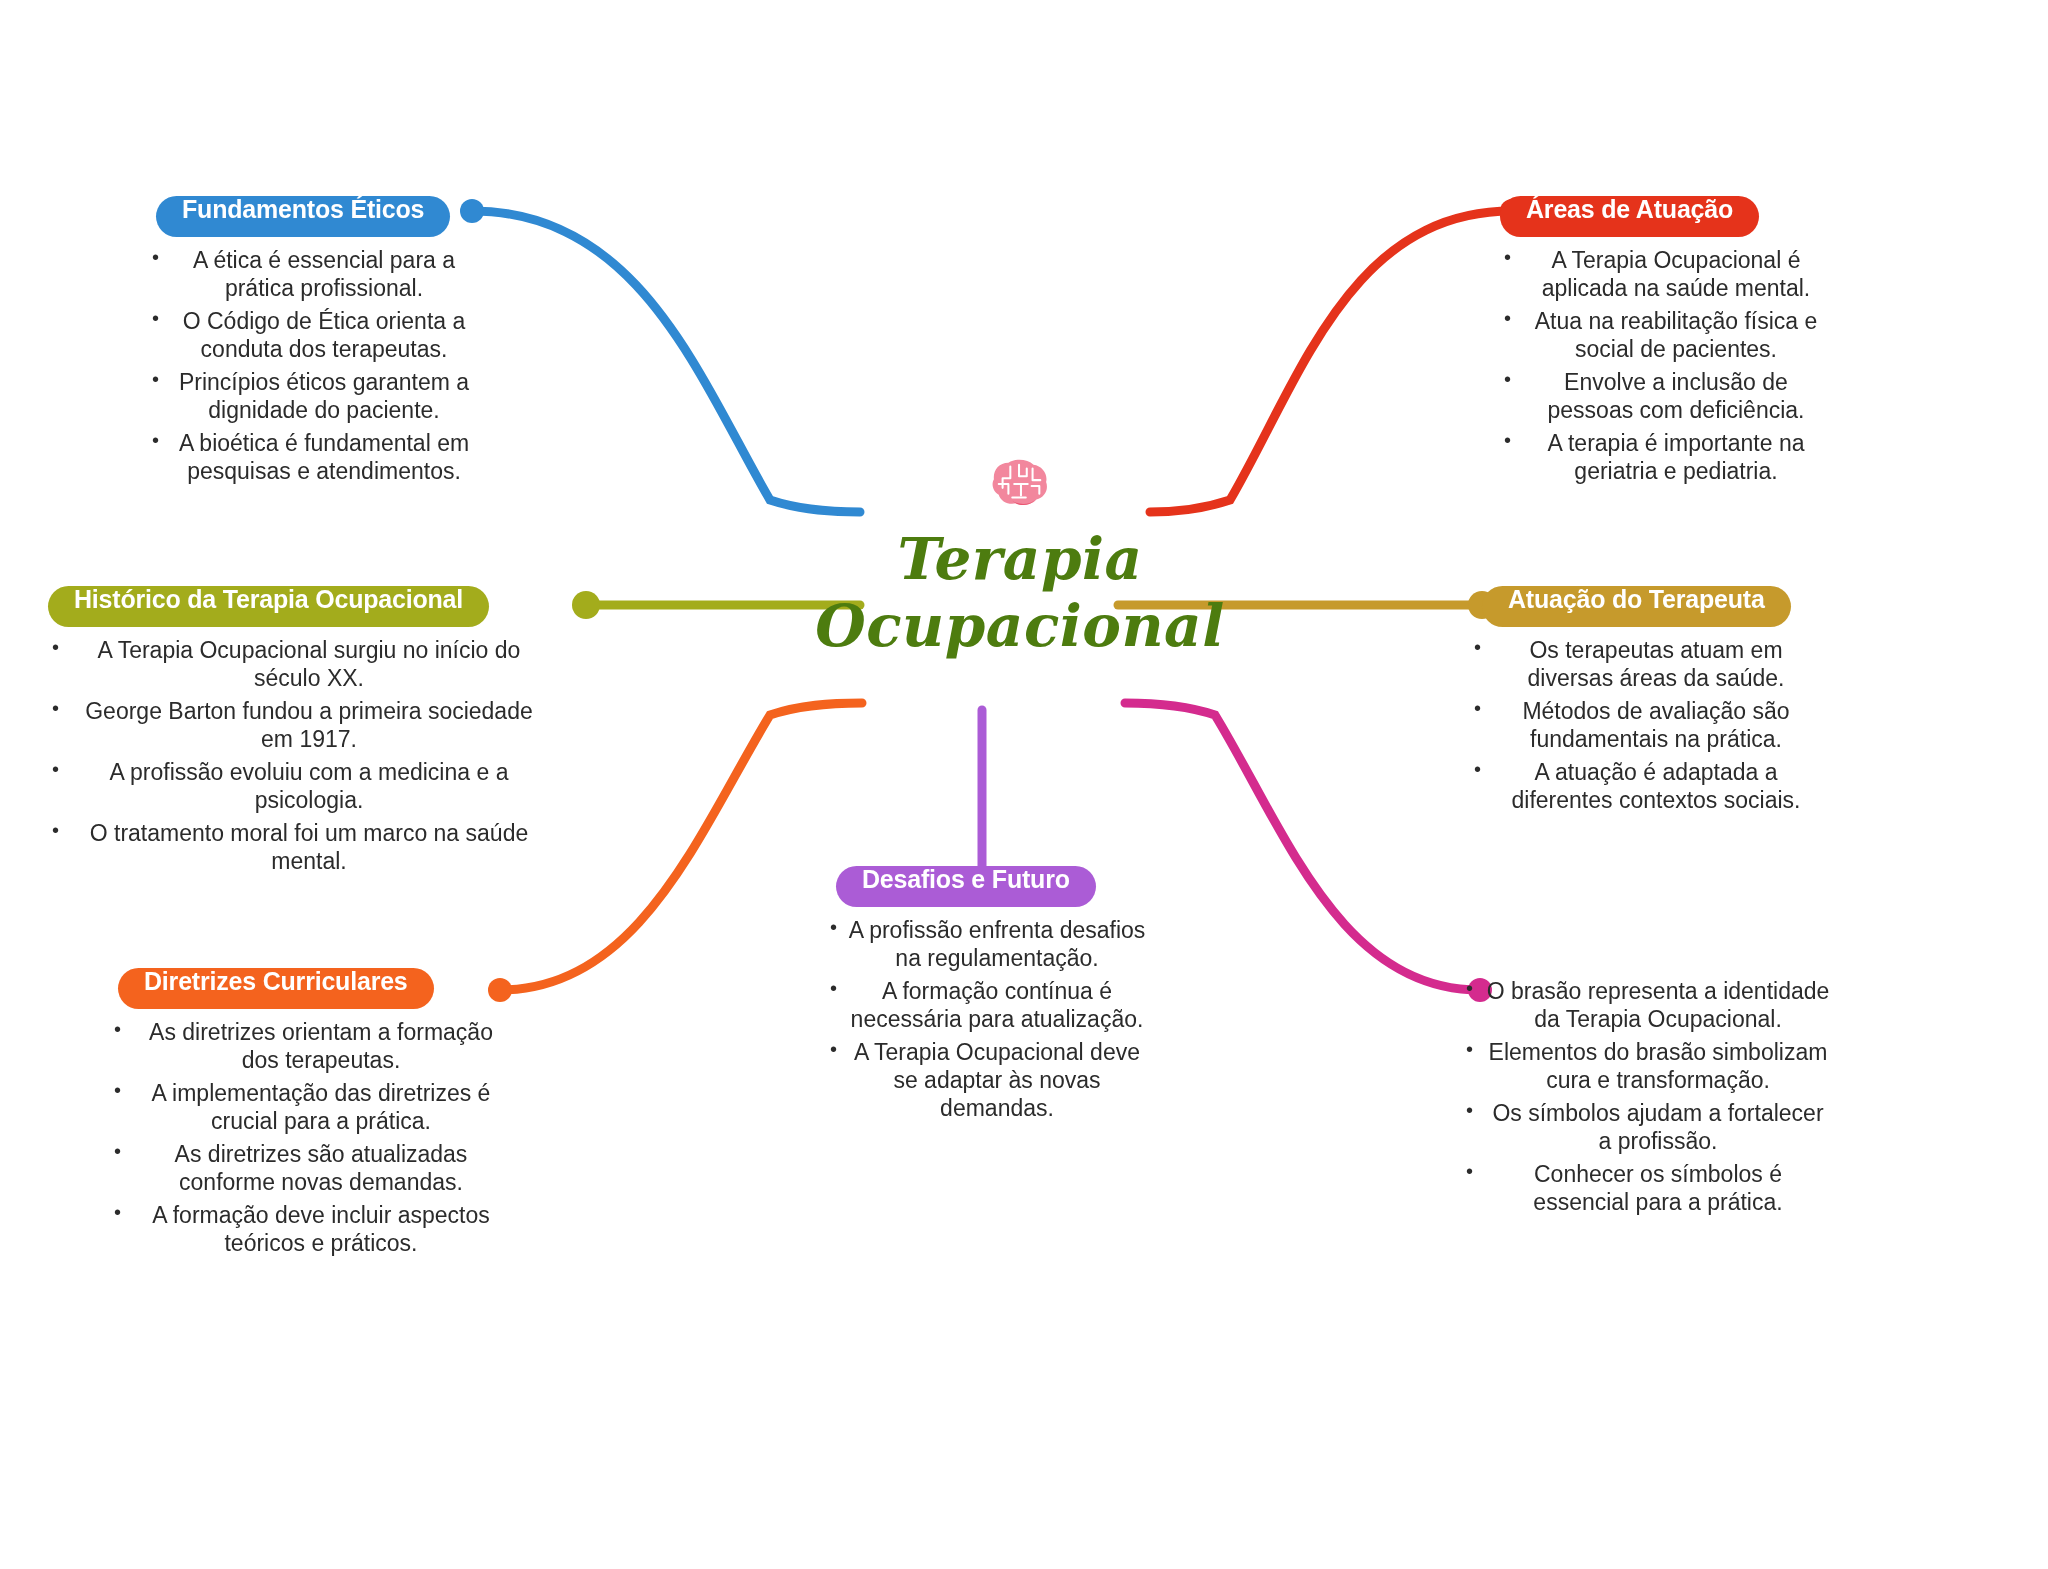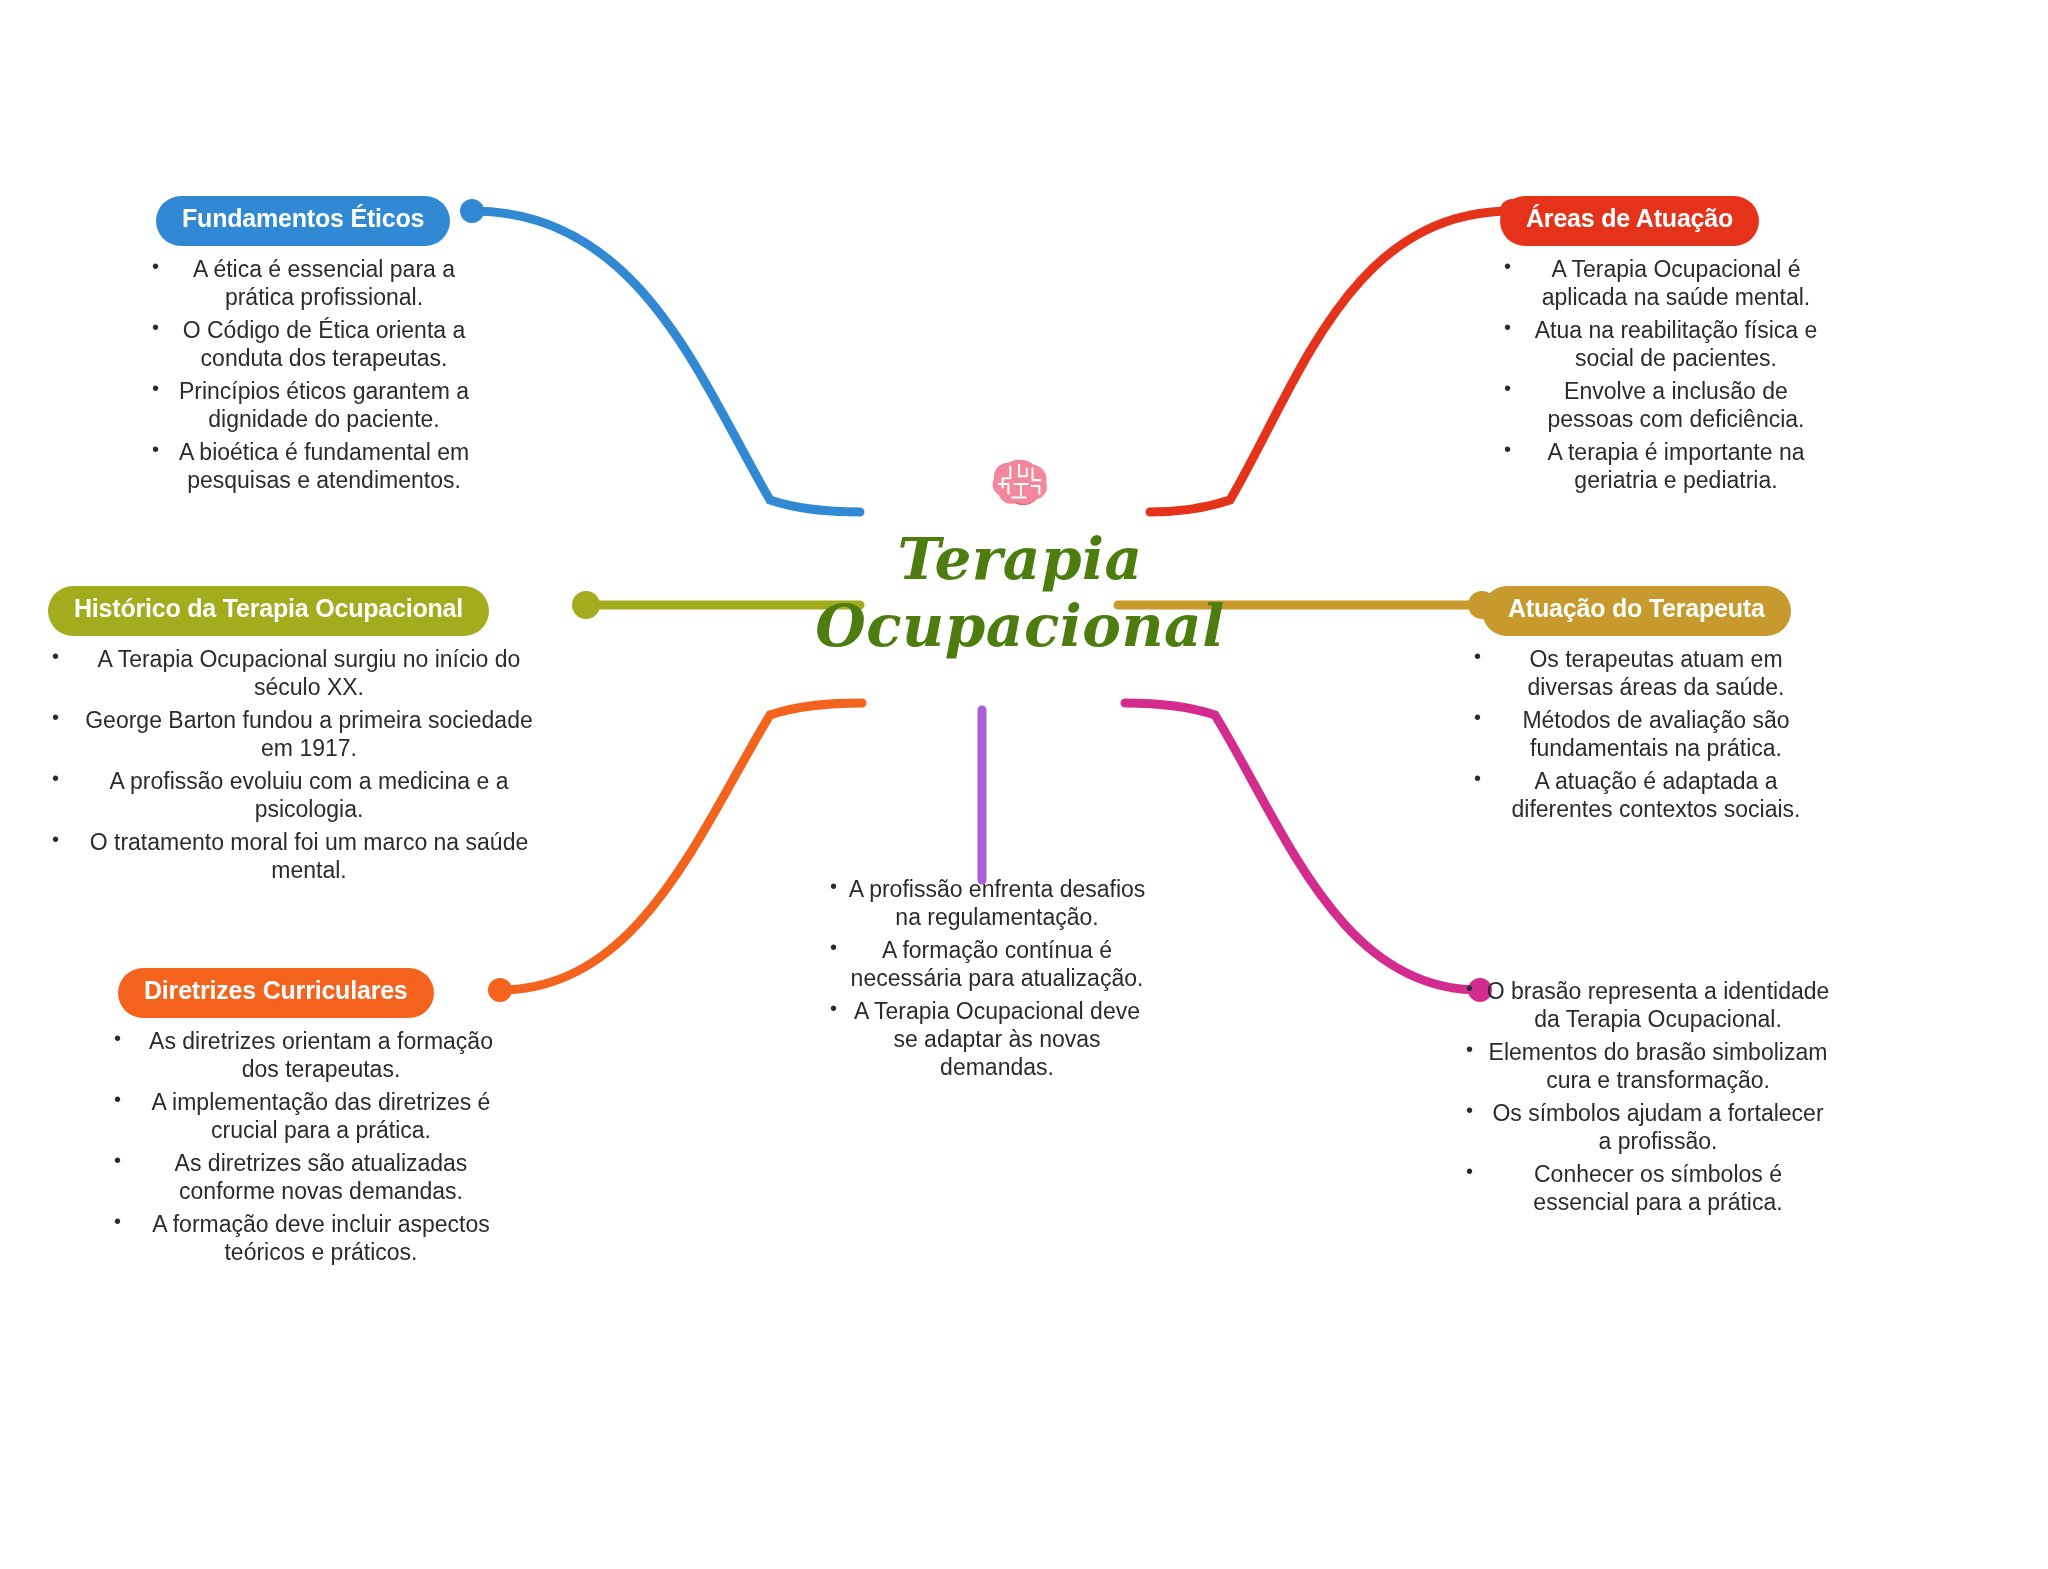--- a/index.html
+++ b/index.html
@@ -65,21 +65,21 @@
     position: absolute;
     z-index: 3;
   }
   .branch-header {
     display: inline-block;
     border-radius: 999px;
     color: #ffffff;
     font-weight: 700;
     font-size: 25px;
     line-height: 1;
-    padding: 10px 26px 15px 26px;
+    padding: 1px 26px 15px 26px;
     white-space: nowrap;
     letter-spacing: -0.2px;
   }
   .branch-list {
     list-style: none;
     margin: 9px 0 0 0;
     padding: 0;
   }
   .branch-list li {
     position: relative;
@@ -215,20 +215,21 @@
     <div class="branch-header hdr-center" style="background:#f4631e;">Diretrizes Curriculares</div>
     <ul class="branch-list">
       <li>As diretrizes orientam a formação dos terapeutas.</li>
       <li>A implementação das diretrizes é crucial para a prática.</li>
       <li>As diretrizes são atualizadas conforme novas demandas.</li>
       <li>A formação deve incluir aspectos teóricos e práticos.</li>
     </ul>
   </div>
 
   <div class="branch" id="branch-desafios">
+    <div class="branch-header hdr-center" style="background:#ab5cd6;">Desafios e Futuro</div>
     <ul class="branch-list">
       <li>A profissão enfrenta desafios na regulamentação.</li>
       <li>A formação contínua é necessária para atualização.</li>
       <li>A Terapia Ocupacional deve se adaptar às novas demandas.</li>
     </ul>
   </div>
 
   <div class="branch" id="branch-simbolos">
     <ul class="branch-list">
       <li>O brasão representa a identidade da Terapia Ocupacional.</li>

